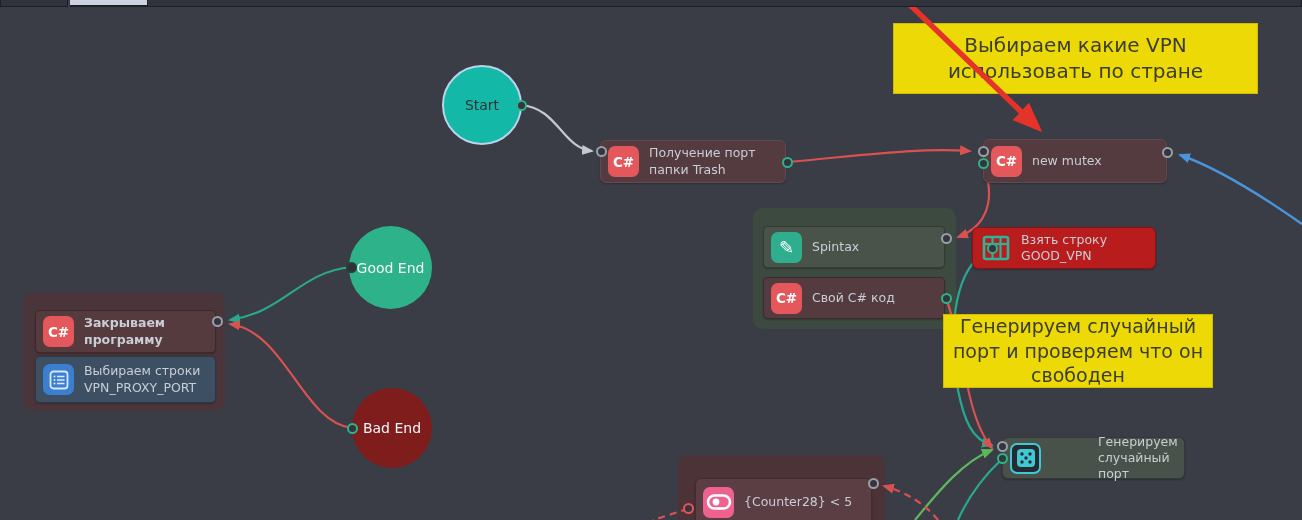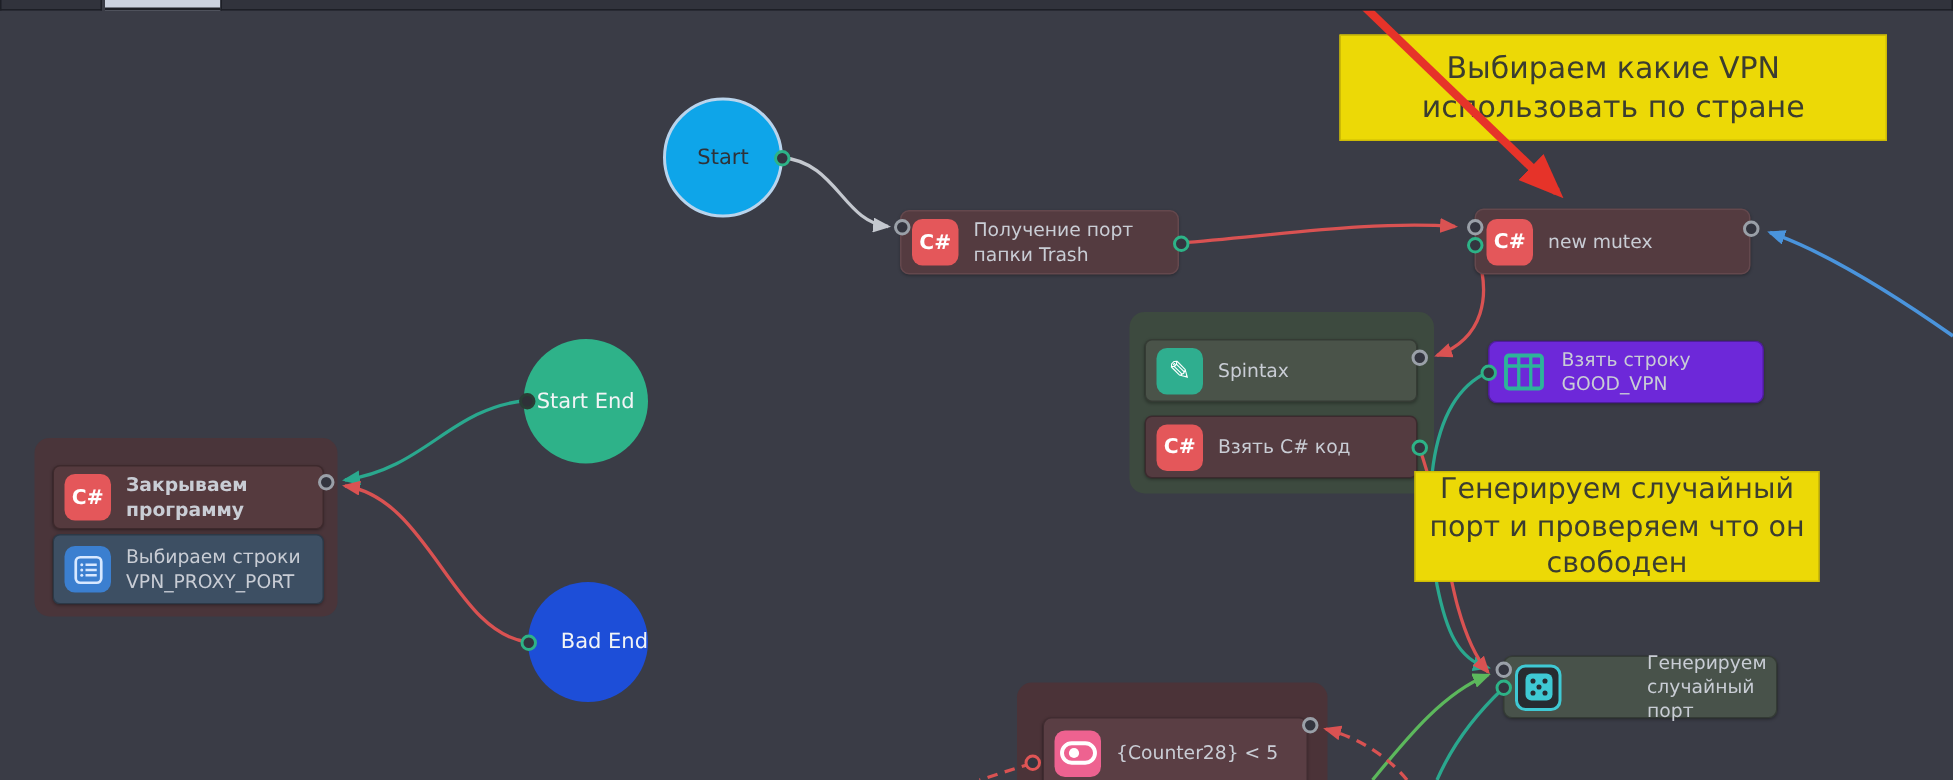--- a/index.html
+++ b/index.html
@@ -33,23 +33,23 @@
   .iconbox.blue{background:#3b7fd0;}
   .iconbox.pink{background:#ee6290;}
   .iconbox.darkcyan{background:#272b31;border:2.5px solid #3fc9d4;}
   .cs{color:#fff;font-weight:bold;font-size:13.5px;letter-spacing:0;}
   .pencil{color:#fff;font-size:18px;}
   
   .circle{
     position:absolute;border-radius:50%;display:flex;align-items:center;
     justify-content:center;z-index:3;font-size:14px;
   }
-  .start{background:#0ea5e9;border:2px solid #b9d4ec;color:#2f3238;}
+  .start{background:#14b8a6;border:2px solid #b9d4ec;color:#2f3238;}
   .goodend{background:#2eb289;color:#f2f4f6;}
-  .badend{background:#1d4ed8;color:#f2f4f6;justify-content:flex-end;}
+  .badend{background:#7f1d1d;color:#f2f4f6;}
   
   .port{position:absolute;width:11px;height:11px;border-radius:50%;
     background:#33353f;z-index:4;}
   .port.gray{border:2px solid #9aa0a8;}
   .port.green{border:2px solid #2db387;}
   .port.red{border:2px solid #e05555;}
   .port.dark{border:2px solid #2a3d35;background:#2f3138;}
   
   svg.edges{position:absolute;top:0;left:0;z-index:2;pointer-events:none;}
   svg.toparrow{position:absolute;top:0;left:0;z-index:6;pointer-events:none;}
@@ -127,24 +127,24 @@
     <div class="iconbox teal">
         <span class="pencil">✎</span>
       </div>
     <div class="lbl">Spintax</div>
   </div>
 
   <div class="node" style="left:763px;top:277px;width:182px;height:42px;background:#543b40;border-radius:5px;">
     <div class="iconbox red">
         <span class="cs">C#</span>
       </div>
-    <div class="lbl">Взять C# код</div>
-  </div>
-
-  <div class="node" style="left:992px;top:227px;width:184px;height:42px;background:#6d28d9;">
+    <div class="lbl">Свой C# код</div>
+  </div>
+
+  <div class="node" style="left:972px;top:227px;width:184px;height:42px;background:#b91c1c;">
     <div class="iconbox" style="background:transparent;">
       <svg width="28" height="26" viewBox="0 0 28 26">
         <rect x="2" y="2" width="24" height="22" rx="2" fill="none" stroke="#2db39a" stroke-width="2.6"></rect>
         <line x1="10.5" y1="2" x2="10.5" y2="24" stroke="#2db39a" stroke-width="2.2"></line>
         <line x1="18.5" y1="2" x2="18.5" y2="24" stroke="#2db39a" stroke-width="2.2"></line>
         <line x1="2" y1="9" x2="26" y2="9" stroke="#2db39a" stroke-width="2.2"></line>
       </svg>
     </div>
     <div class="lbl" style="width:112px;">Взять строку GOOD_VPN</div>
   </div>
@@ -192,21 +192,21 @@
         <circle cx="10" cy="9" r="3.4" fill="#fff"></circle>
       </svg>
     </div>
     <div class="lbl">{Counter28} &lt; 5</div>
   </div>
 
   <div class="circle start" style="left:442px;top:65px;width:80px;height:80px;">
     <span>Start</span>
   </div>
   <div class="circle goodend" style="left:349px;top:226px;width:83px;height:83px;">
-    <span>Start End</span>
+    <span>Good End</span>
   </div>
   <div class="circle badend" style="left:352px;top:388px;width:80px;height:80px;">
     <span>Bad End</span>
   </div>
 
   <div class="port green" style="left:515.5px;top:99.5px;"></div>
   <div class="port gray" style="left:595.5px;top:145.5px;"></div>
   <div class="port green" style="left:781.5px;top:156.5px;"></div>
   <div class="port gray" style="left:977.5px;top:145.5px;"></div>
   <div class="port green" style="left:977.5px;top:157.5px;"></div>

